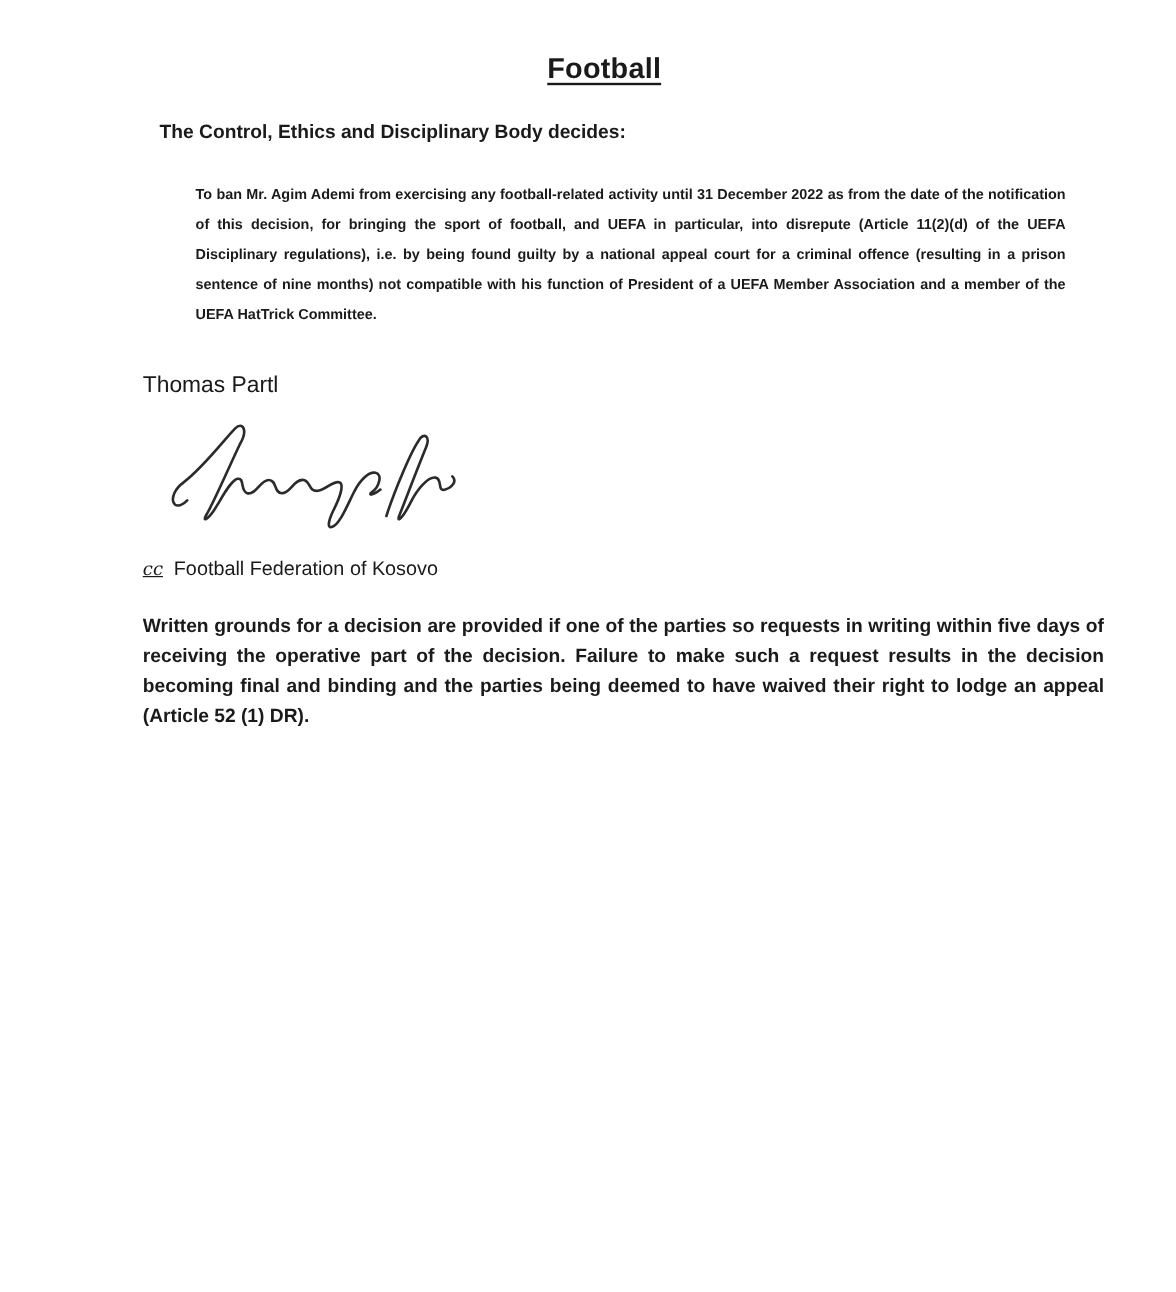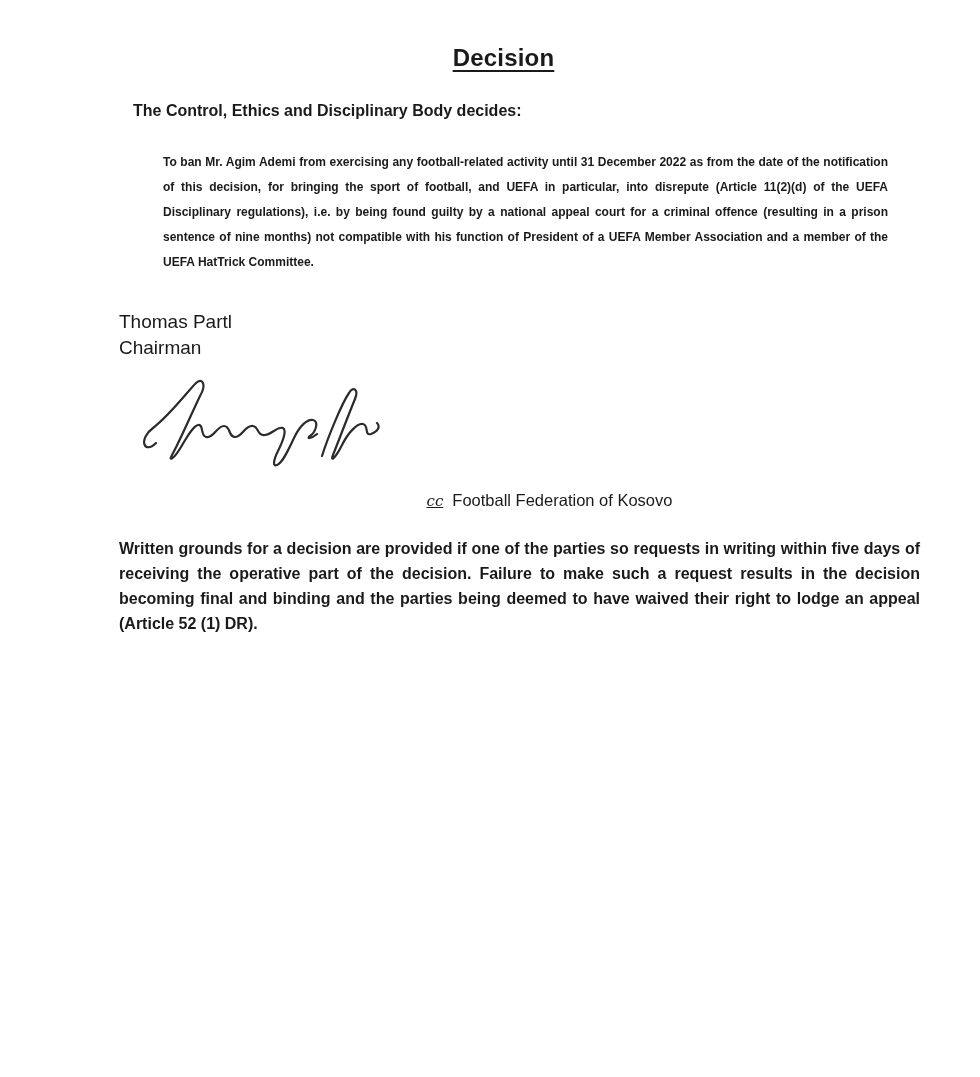--- a/index.html
+++ b/index.html
@@ -53,21 +53,20 @@
     height: 106px;
   }
   .signature-block svg {
     display: block;
     width: 254px;
     height: 106px;
   }
   .cc-line {
     margin: 14px 0 0 119px;
     font-size: 16.5px;
-    text-align: center;
   }
   .cc-label {
     font-family: "DejaVu Serif", serif;
     font-style: italic;
     font-size: 15px;
     text-decoration: underline;
     margin-right: 9px;
   }
   .advice-heading {
     margin: 36px 0 0 119px;
@@ -86,30 +85,29 @@
     line-height: 25px;
     text-align: justify;
   }
 </style>
 </head>
 <body>
 
 <div class="page">
 
   <div class="title-row">
-    <span class="doc-title">Decision</span>
+    <span class="doc-title">Football</span>
   </div>
 
   <div class="intro">The Control, Ethics and Disciplinary Body decides:</div>
 
   <div class="decision-para">To ban Mr. Agim Ademi from exercising any football-related activity until 31 December 2022 as from the date of the notification of this decision, for bringing the sport of football, and UEFA in particular, into disrepute (Article 11(2)(d) of the UEFA Disciplinary regulations), i.e. by being found guilty by a national appeal court for a criminal offence (resulting in a prison sentence of nine months) not compatible with his function of President of a UEFA Member Association and a member of the UEFA HatTrick Committee.</div>
 
   <div class="signatory">
     <div>Thomas Partl</div>
-    <div>Chairman</div>
   </div>
 
   <div class="signature-block">
     <svg viewBox="0 0 254 106" xmlns="http://www.w3.org/2000/svg">
       <g fill="none" stroke="#2b2b2b" stroke-width="2.2" stroke-linecap="round" stroke-linejoin="round">
         <path d="M30 72
                  C18 84 12 68 27 57
                  C44 44 62 20 70 12
                  C76 6 81 13 74 25
                  C64 46 52 74 46 84

